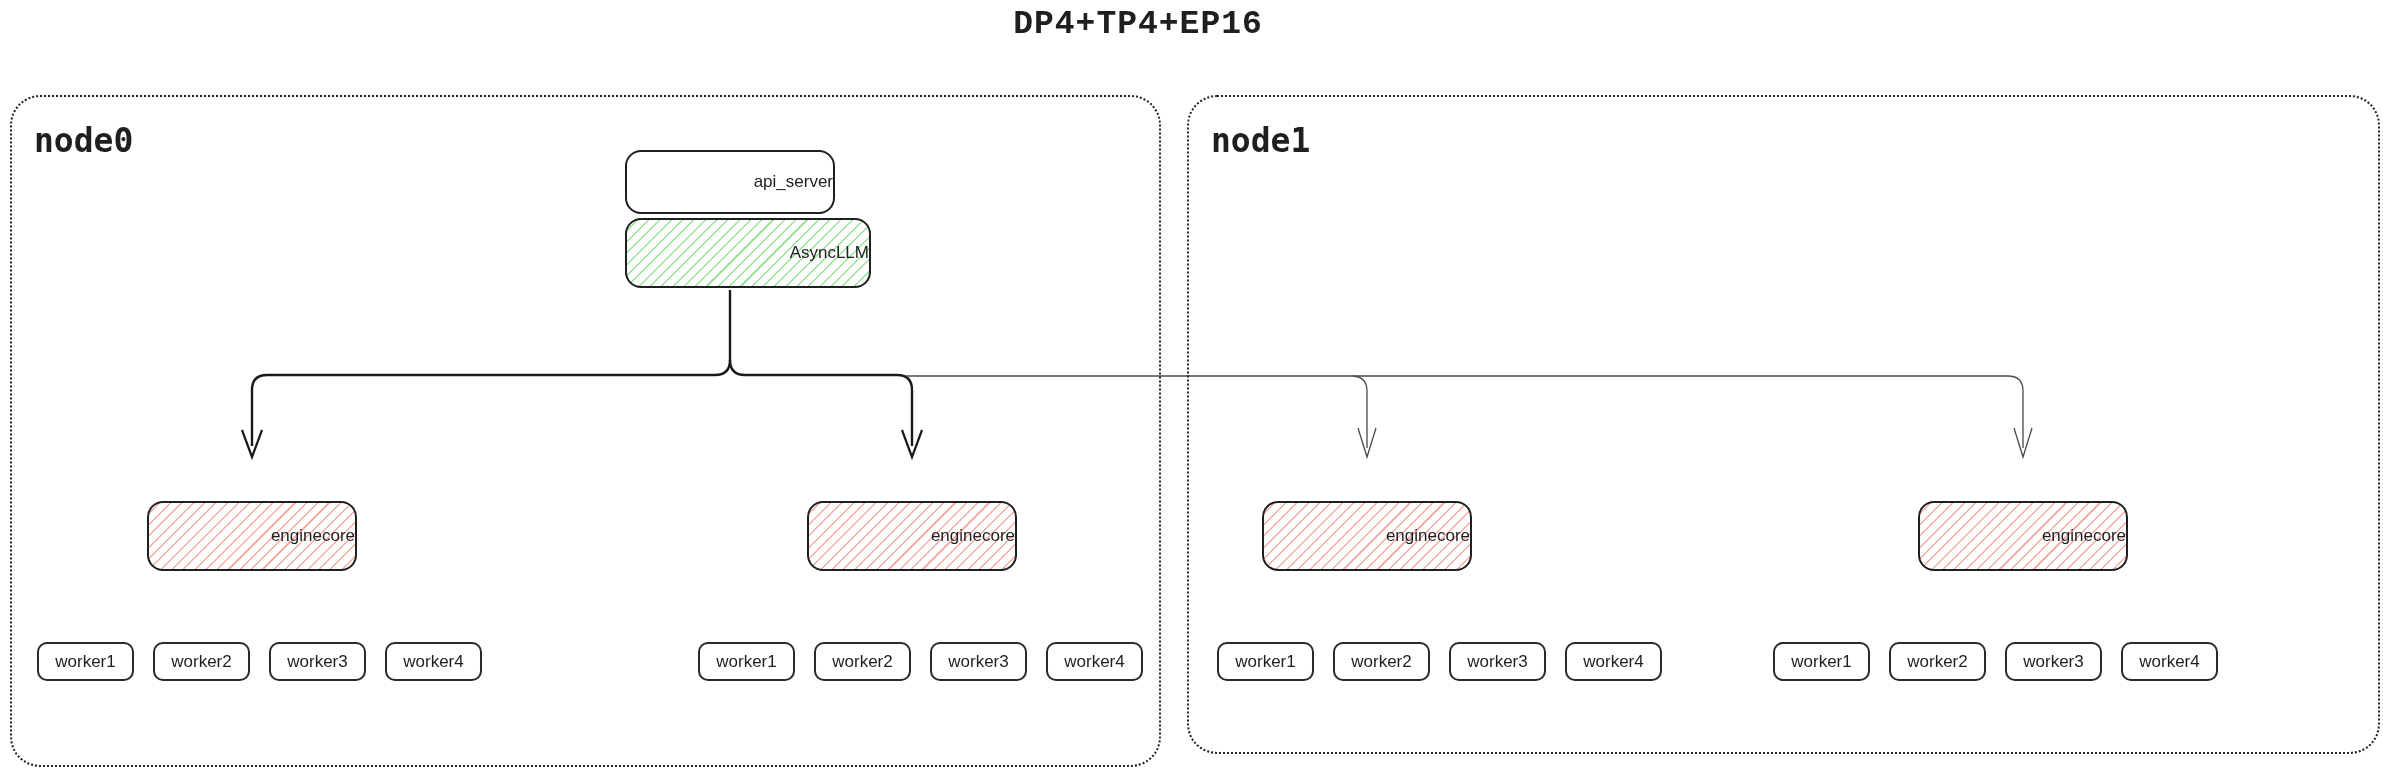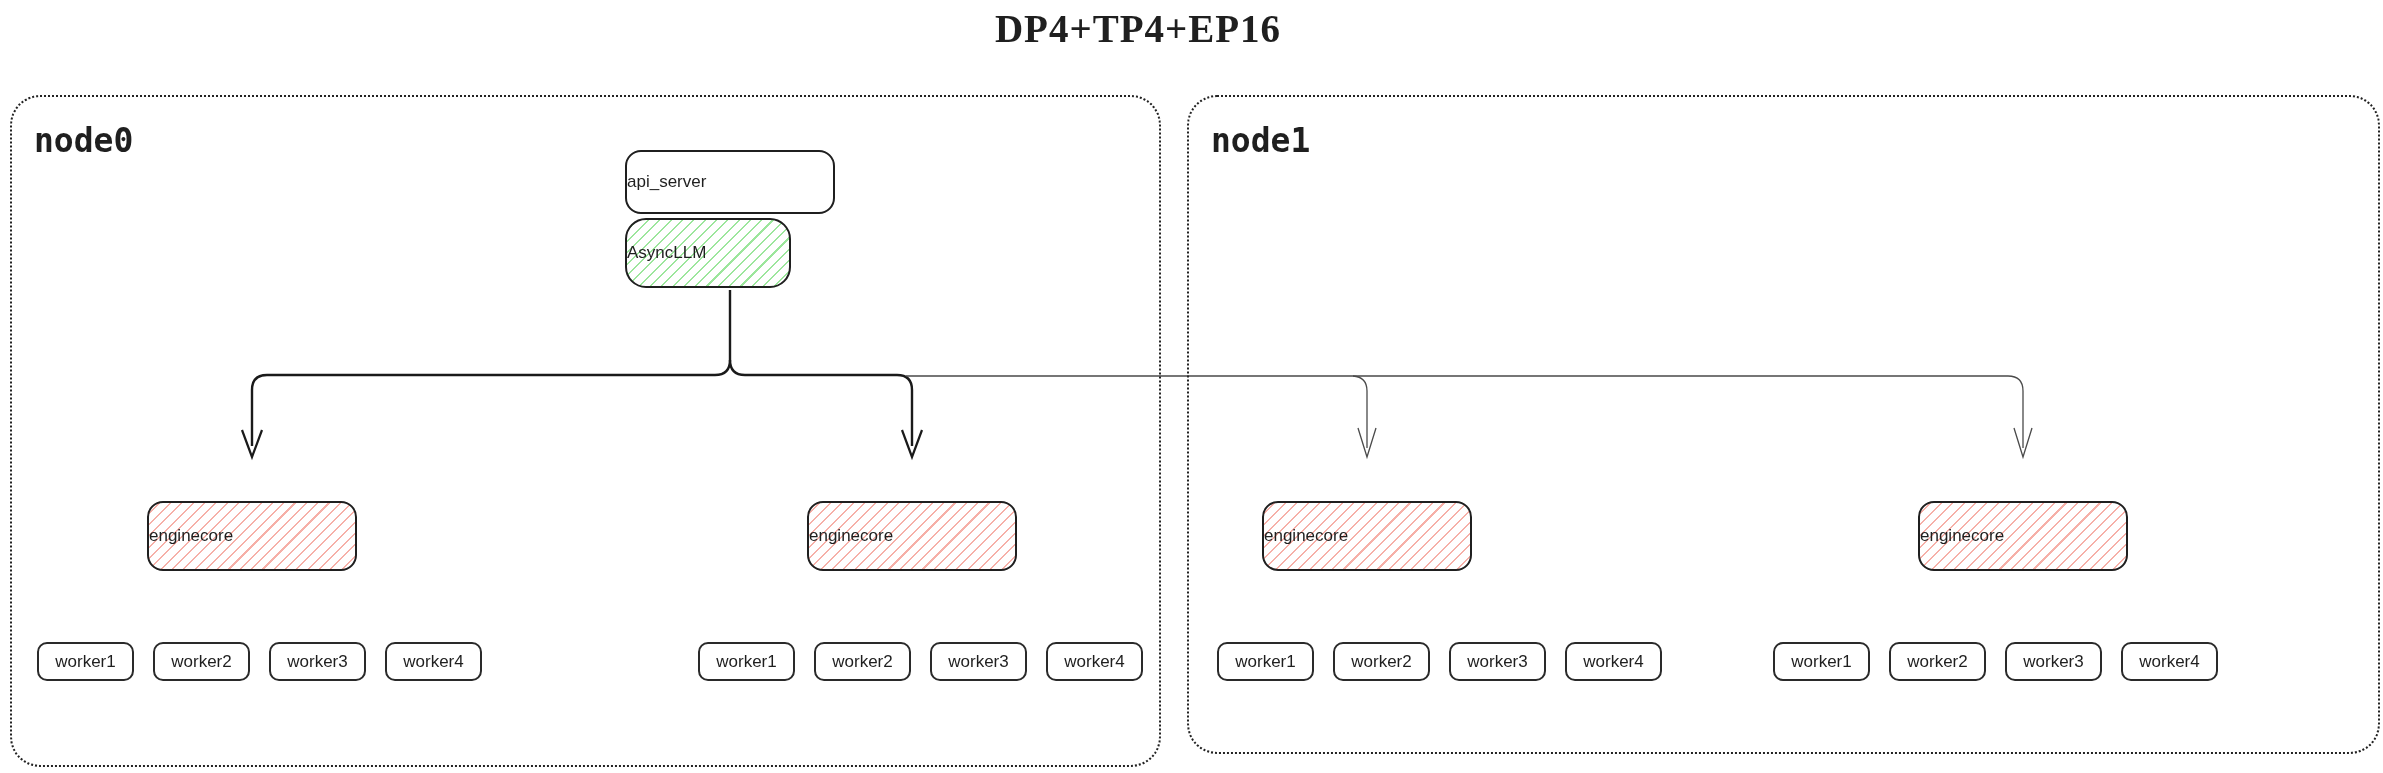--- a/index.html
+++ b/index.html
@@ -8,22 +8,22 @@
     width:2383px;height:773px;
     font-family:"Liberation Sans", sans-serif;
     color:#1f1f1f;
     overflow:hidden;
     background:#ffffff;
   }
   .diagram-title{
     position:absolute;
     top:6px;left:1138px;
     transform:translateX(-50%);
-    font-family:Liberation Serif, serif;
-    font-size:39px;font-weight:600;
+    font-family:Liberation Mono, monospace;
+    font-size:33px;font-weight:600;
     letter-spacing:1px;
     white-space:nowrap;
   }
   .node-rect{
     position:absolute;
     border:2.4px dotted #222222;
     border-radius:30px;
     background:transparent;
   }
   .node-rect.node0{left:10px;top:95px;width:1147px;height:668px;}
@@ -32,31 +32,30 @@
     position:absolute;
     font-family:"DejaVu Sans Mono", monospace;
     font-size:33px;font-weight:600;
     top:24px;left:22px;
   }
   .box{
     position:absolute;
     box-sizing:border-box;
     border:2.2px solid #1f1f1f;
     border-radius:16px;
-    display:flex;align-items:center;justify-content:flex-start;
+    display:flex;align-items:center;justify-content:flex-end;
     font-size:17px;
     background:#ffffff;
     white-space:nowrap;
   }
   .api-server{left:625px;top:150px;width:210px;height:64px;}
   .asyncllm{
-    left:625px;top:218px;width:166px;height:70px;
+    left:625px;top:218px;width:246px;height:70px;
     background:repeating-linear-gradient(135deg,
       #ffffff 0px,#ffffff 6.5px,#9ce69c 6.5px,#9ce69c 8px);
-    border-radius:21px;
   }
   .enginecore{
     top:461px;width:210px;height:70px;
     background:repeating-linear-gradient(135deg,
       #ffffff 0px,#ffffff 6.5px,#f6b0a8 6.5px,#f6b0a8 8px);
     margin-top:40px;
   }
   .ec1{left:147px;} .ec2{left:807px;} .ec3{left:1262px;} .ec4{left:1918px;}
   .worker-group{
     position:absolute;top:642px;

